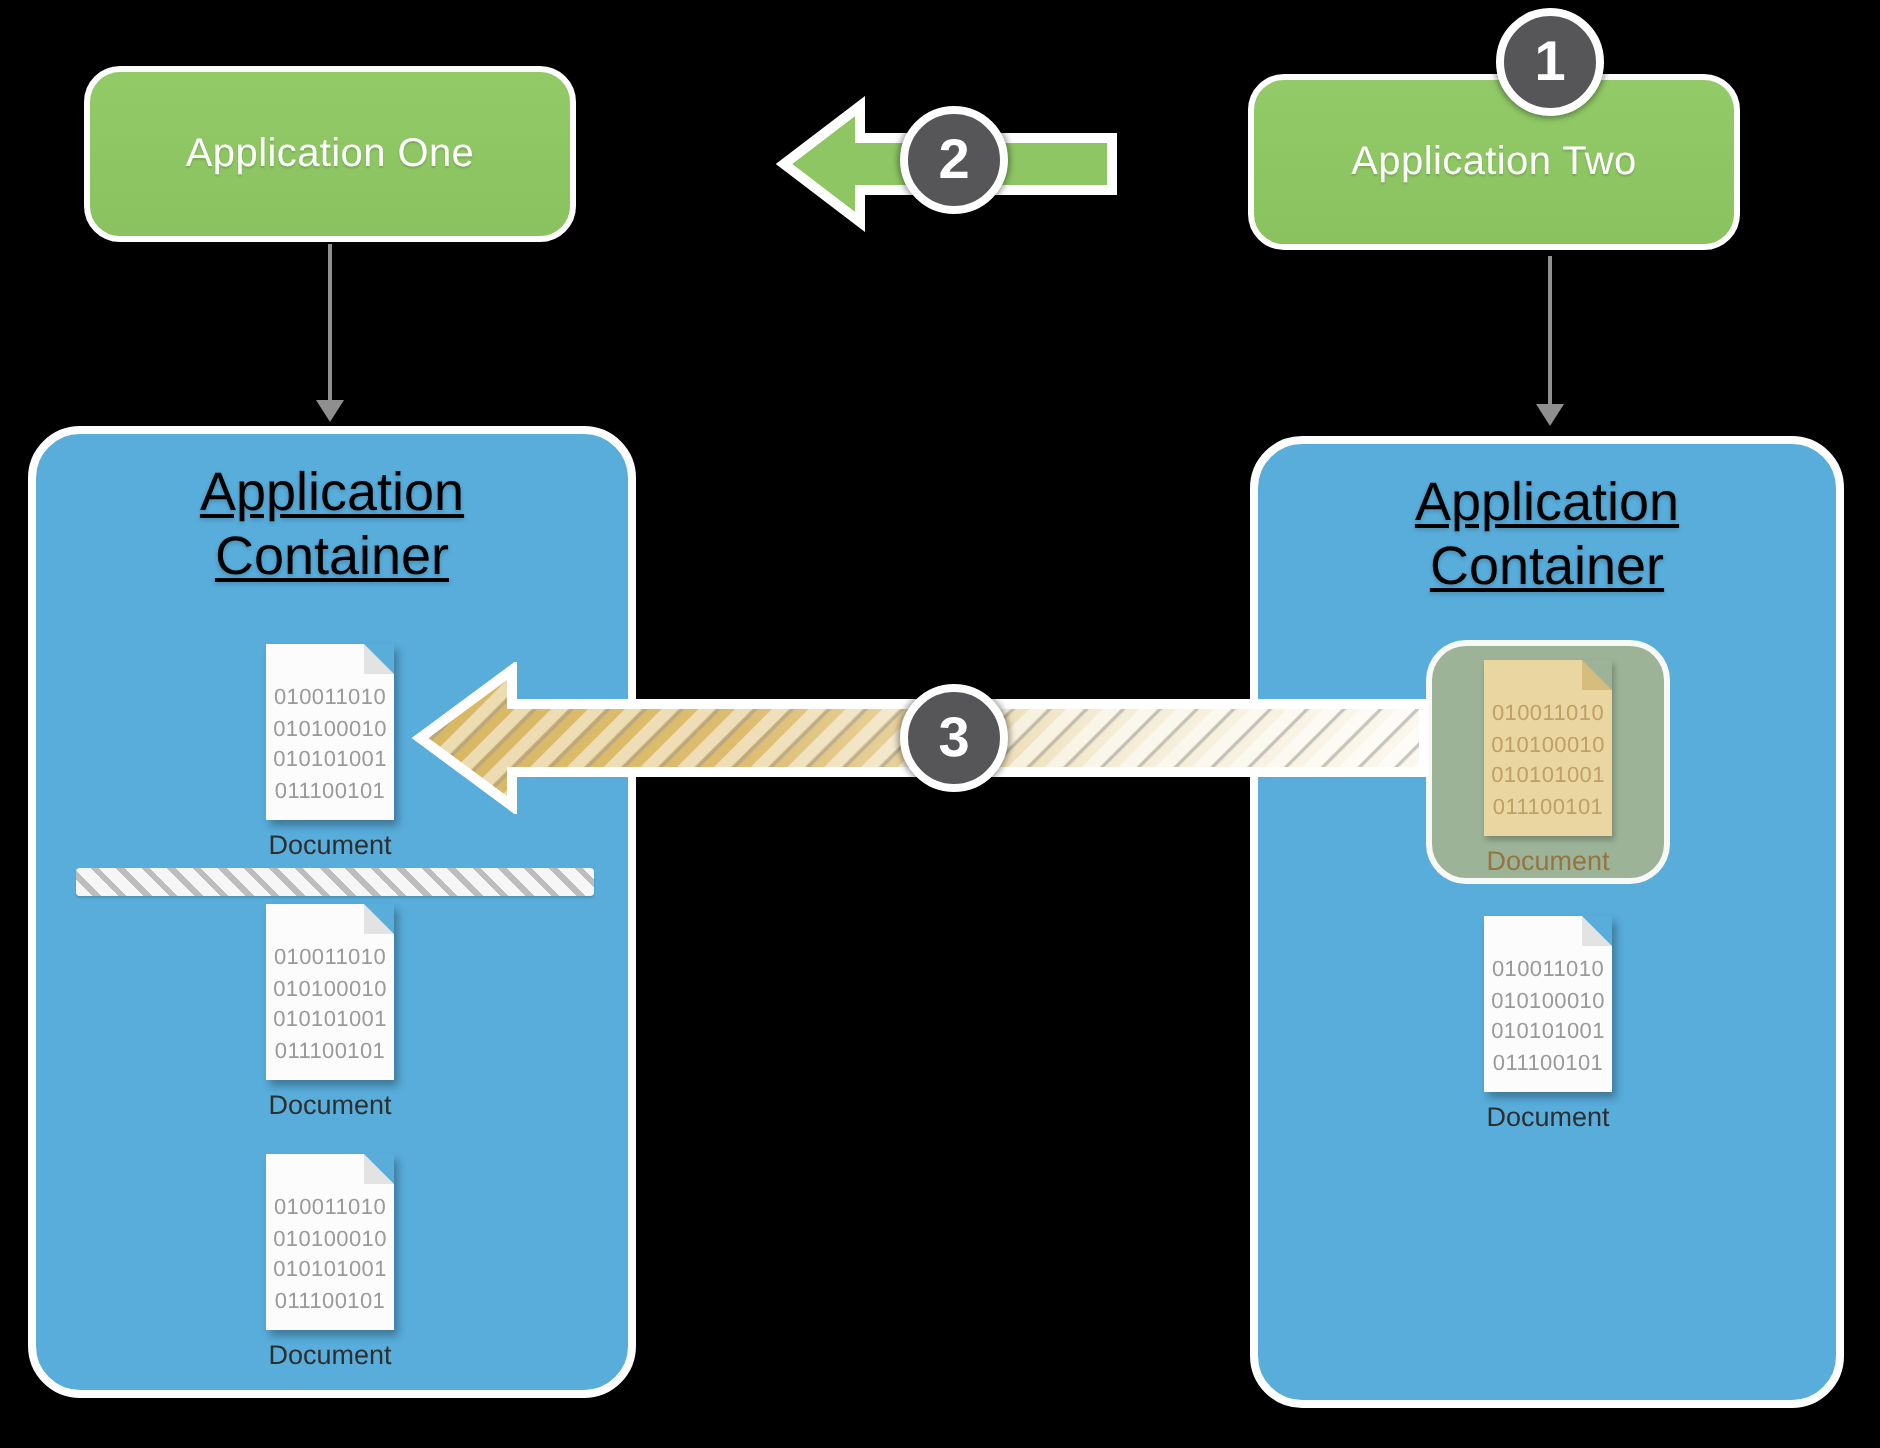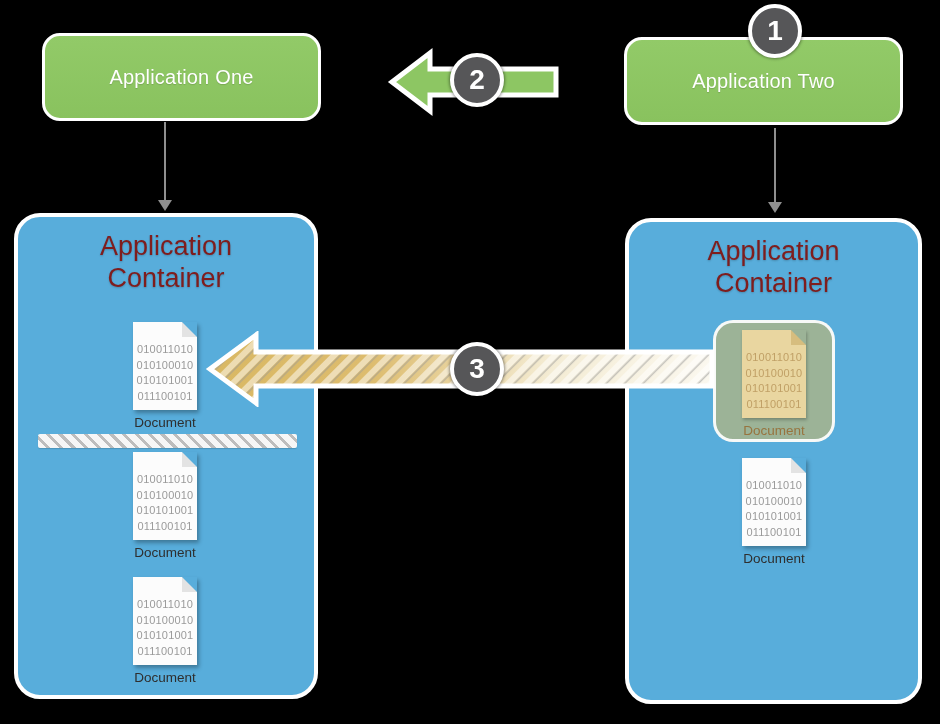--- a/index.html
+++ b/index.html
@@ -2,21 +2,21 @@
 <html><head>
 <meta charset="utf-8">
 <style>
   html,body{margin:0;padding:0;background:#000;}
   .stage{
     position:relative;width:940px;height:724px;background:#000;
     font-family:"Liberation Sans",sans-serif;overflow:hidden;
   }
   
   .app-box{
-    position:absolute;width:279px;height:88px;box-sizing:border-box;
+    position:absolute;width:246px;height:88px;box-sizing:border-box;
     background:linear-gradient(#92ca68,#89c25e);
     border:3px solid #fff;border-radius:18px;
     display:flex;align-items:center;justify-content:center;
     color:#fff;font-size:20px;letter-spacing:.2px;
     box-shadow:0 2px 5px rgba(0,0,0,.55);
     text-shadow:0 1px 1px rgba(0,0,0,.15);
   }
   .app-one{left:42px;top:33px;}
   .app-two{left:624px;top:37px;}
   
@@ -42,22 +42,23 @@
   
   .container{
     position:absolute;box-sizing:border-box;background:#58addb;
     border:4px solid #fff;border-radius:26px;
     box-shadow:0 3px 7px rgba(0,0,0,.55);
   }
   .container-left{left:14px;top:213px;width:304px;height:486px;}
   .container-right{left:625px;top:218px;width:297px;height:486px;}
   .container-title{
     margin:14px auto 12px;width:200px;text-align:center;
-    color:#7f1d1d;font-size:27px;line-height:1.18;
+    color:#000000;font-size:27px;line-height:1.18;
     text-shadow:0 1px 2px rgba(0,0,0,.2);
+    text-decoration:underline;
   }
   
   .doc{position:absolute;width:110px;text-align:center;--surface:#58addb;}
   .page{
     position:relative;width:64px;height:88px;margin:0 auto;
     background:#fcfcfc;box-shadow:2px 3px 4px rgba(0,0,0,.3);
   }
   .fold{position:absolute;top:0;right:0;width:15px;height:15px;background:var(--surface);}
   .fold::after{content:'';position:absolute;left:0;top:0;width:0;height:0;
     border-top:15px solid transparent;border-left:15px solid #e3e3e3;}

